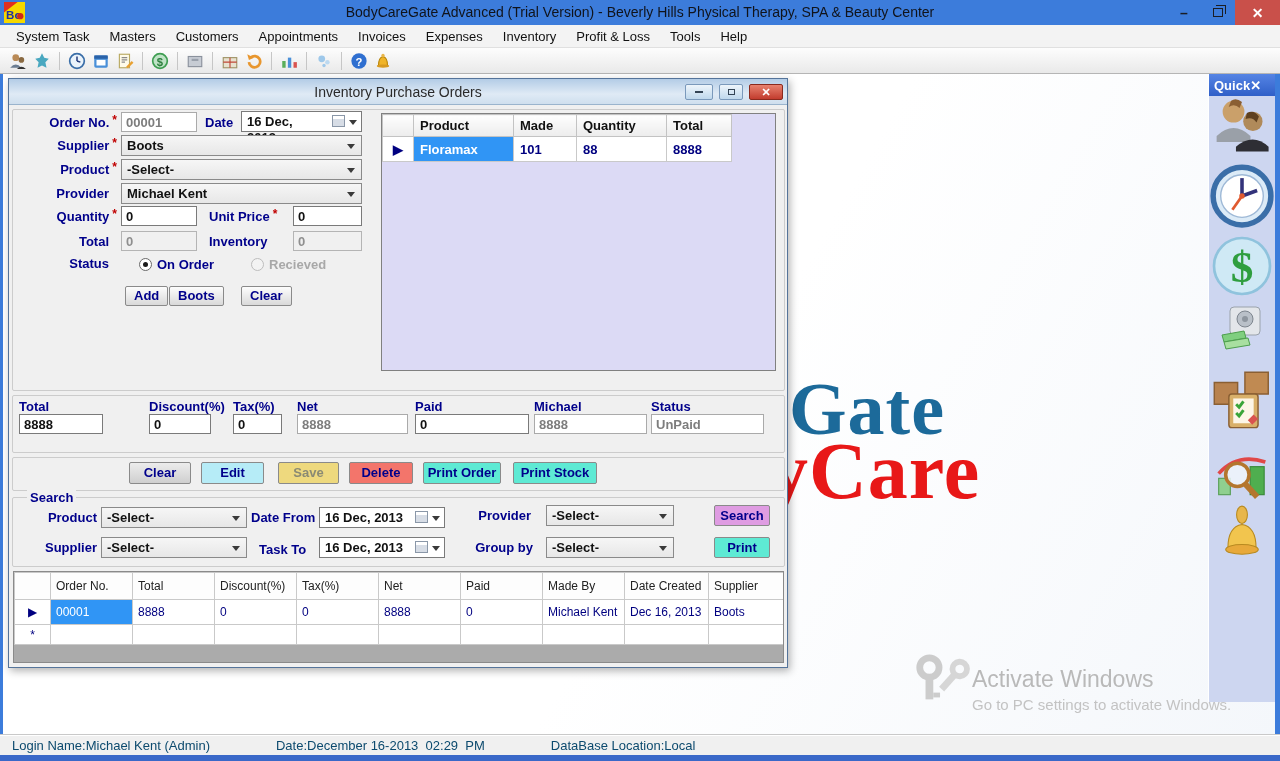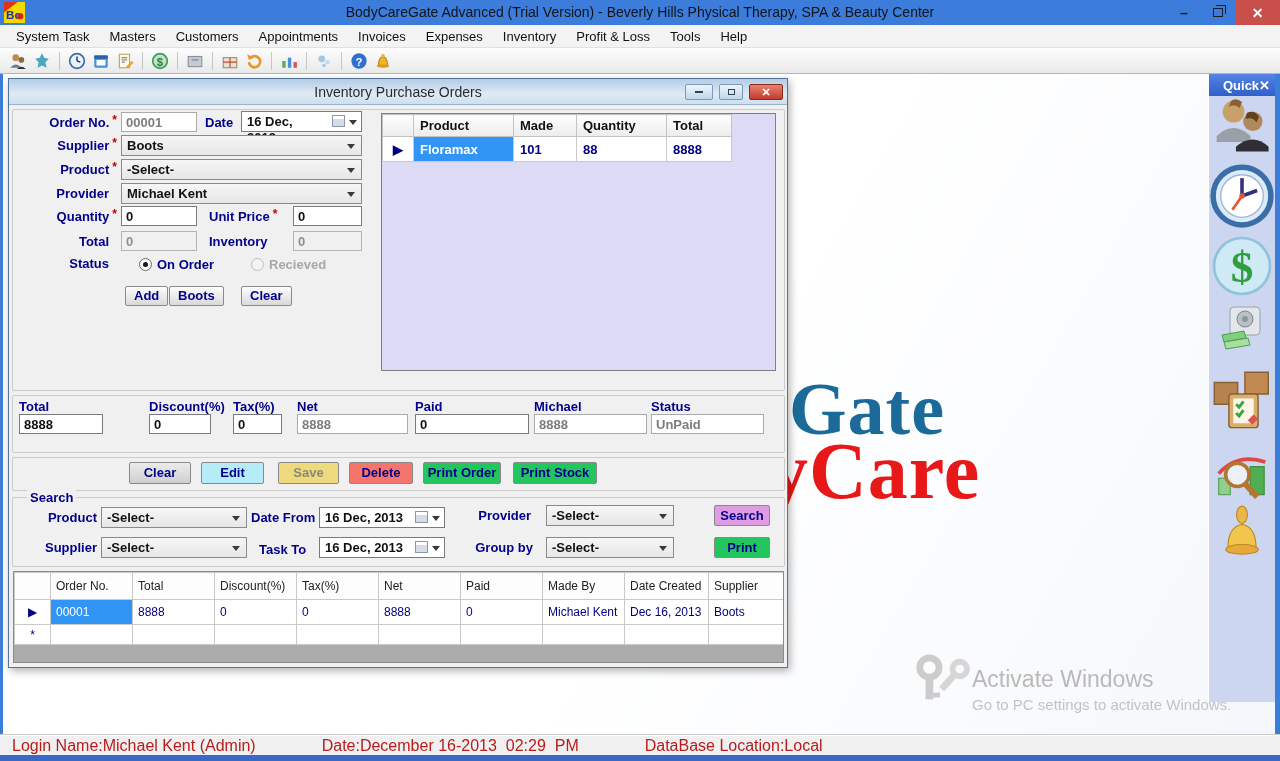--- a/index.html
+++ b/index.html
@@ -33,21 +33,21 @@
   .wm1 { position:absolute; left:789px; top:293px; font-family:"Liberation Serif", serif; font-weight:bold; font-size:74px; color:#1c6a9a; z-index:1; letter-spacing:1px; }
   .wm2 { position:absolute; left:768px; top:352px; font-family:"Liberation Serif", serif; font-weight:bold; font-size:80px; color:#e81818; z-index:1; letter-spacing:1px; }
 
   .activate { position:absolute; left:912px; top:578px; z-index:1; }
   .act-keys { position:absolute; left:0; top:0; width:58px; height:62px; }
   .act-line1 { position:absolute; left:60px; top:14px; font-size:23px; color:#b9b9b9; white-space:nowrap; }
   .act-line2 { position:absolute; left:60px; top:44px; font-size:15px; color:#c3c3c3; white-space:nowrap; }
 
   
   .sidebar { position:absolute; left:1208px; top:0px; width:67px; height:628px; background:#cdd6f0; border-left:1px solid #ffffff; z-index:6; }
-  .sb-head { height:22px; background:linear-gradient(#5584e4,#2f5fc8); display:flex; align-items:center; justify-content:flex-end; padding:0 5px; }
+  .sb-head { height:22px; background:linear-gradient(#5584e4,#2f5fc8); display:flex; align-items:center; justify-content:flex-start; padding:0 5px; }
   .sb-title { color:#fff; font-weight:bold; font-size:13px; }
   .sb-close { color:#fff; font-weight:bold; font-size:13px; }
   .sbi { position:absolute; left:50%; transform:translateX(-50%); }
 
   
   .dialog { position:absolute; left:8px; top:4px; width:780px; height:590px; background:#f0f0f0; border:1px solid #55749a; box-shadow:2px 3px 8px rgba(0,0,0,.3); z-index:5; }
   .dlg-titlebar { position:absolute; left:0; top:0; width:100%; height:26px; background:linear-gradient(#b3cce6,#dfeaf5 60%,#cfdfee); border-bottom:1px solid #9ab4cd; }
   .dlg-title { position:absolute; left:0; right:0; top:0; height:26px; line-height:26px; text-align:center; font-size:14px; color:#2a2a2a; }
   .dlg-btn { position:absolute; top:5px; height:16px; border:1px solid #7a99bb; border-radius:2px; background:linear-gradient(#eef5fb,#bfd8ec); display:flex; align-items:center; justify-content:center; }
   .dlg-btn .dash { width:8px; height:2px; background:#345; }
@@ -86,34 +86,34 @@
   table.grid td { background:#fff; border:1px solid #c9c9c9; font-size:13px; font-weight:bold; color:#000080; height:25px; padding:0 6px; }
   td.selcell, th.selcell { background:linear-gradient(#fdfdfd,#ededed); text-align:center; color:#111; padding:0; }
   .cell-selected { background:#3095f5 !important; color:#fff !important; }
 
   
   .action-btn { position:absolute; height:22px; border:1px solid #8a8a8a; border-radius:2px; font-size:13px; font-weight:bold; color:#00008b; text-align:center; line-height:20px; }
   .ab-clear { background:linear-gradient(#ececec,#cfcfcf); }
   .ab-edit  { background:#b6ecf7; }
   .ab-save  { background:#eed97e; color:#8a8a74; }
   .ab-delete{ background:#f3756b; }
-  .ab-print { background:#22c55e; }
+  .ab-print { background:#5eead4; }
   .ab-search{ background:#df9ce2; }
 
   
   .orders-grid-wrap { position:absolute; left:4px; top:492px; width:771px; height:92px; background:#ababab; border:1px solid #8a8a8a; overflow:hidden; }
   table.ogrid { border-collapse:collapse; table-layout:fixed; width:770px; }
   table.ogrid th { background:#fdfdfd; border:1px solid #c9c9c9; font-size:12px; font-weight:normal; color:#222; height:27px; text-align:left; padding:0 5px; line-height:13px; }
   table.ogrid td { background:#fff; border:1px solid #c9c9c9; font-size:12px; color:#000080; height:25px; padding:0 5px; }
   table.ogrid .starrow td { height:20px; }
   .star { font-size:16px; color:#333; line-height:10px; }
 
   
   .statusbar { position:absolute; left:0; top:735px; width:1280px; height:20px; background:#f0f0f0; border-top:1px solid #ffffff; box-shadow:0 -1px 0 #c9c9c9; display:flex; align-items:center; }
-  .sb-seg { font-size:16px; color:#b91c1c; white-space:pre; }
+  .sb-seg { font-size:13px; color:#0c4a6e; white-space:pre; }
   .bottomstrip { position:absolute; left:0; top:755px; width:1280px; height:6px; background:#3a68c8; }
 </style>
 </head>
 <body>
 
 <div id="screen">
 
   <div class="titlebar">
     <div class="app-icon">
       <svg viewBox="0 0 20 20">

